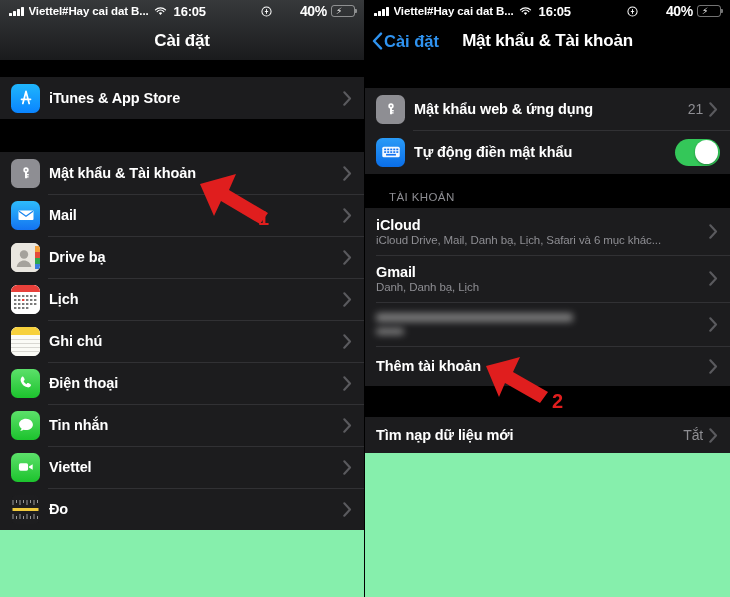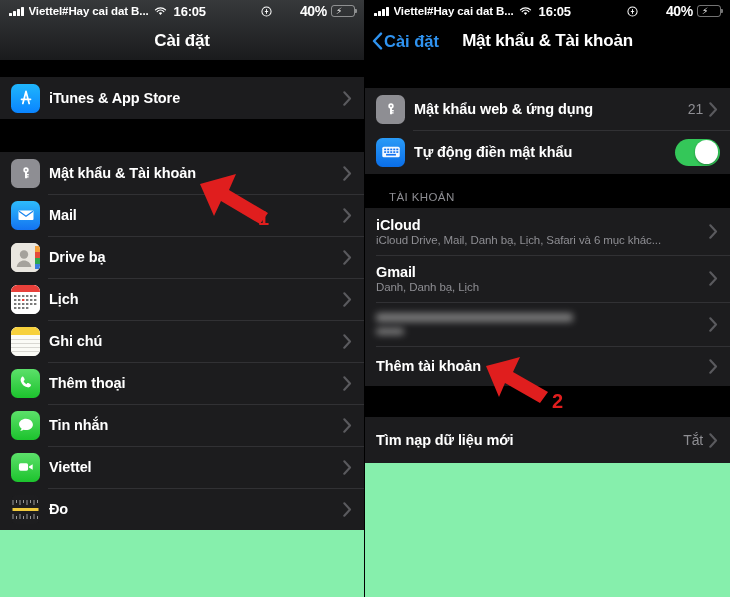--- a/index.html
+++ b/index.html
@@ -269,21 +269,21 @@
       </div>
 
 
 
       <div class="row">
         <span class="row-ico ico-phone">
           <svg viewBox="0 0 24 24" width="18" height="18">
               <path d="M6.6 3.6c.9-.6 2 .1 2.4.9l1.1 2.3c.3.7.1 1.4-.5 1.9l-.9.7c.6 1.8 2.1 3.4 3.9 4.2l.7-1c.4-.6 1.2-.8 1.9-.5l2.3 1.1c.9.4 1.5 1.5.9 2.4-1 1.5-2.7 2.6-4.3 2.2C9.4 17 6.3 13.8 5 9.3c-.5-1.8.3-4.2 1.6-5.7z" fill="#fff"></path>
             </svg>
         </span>
-        <span class="row-label">Thêm thoại</span>
+        <span class="row-label">Điện thoại</span>
         <svg class="chev" viewBox="0 0 9 15">
             <path d="M1.3 1.3 7 7.5l-5.7 6.2"></path>
           </svg>
       </div>
 
       <div class="row">
         <span class="row-ico ico-msg">
           <svg viewBox="0 0 24 24" width="20" height="20">
               <path d="M12 4.6c-4.6 0-8.3 2.9-8.3 6.5 0 2 1.2 3.9 3 5.1-.2 1.2-.8 2.2-1.7 3 1.7-.2 3.1-.8 4.1-1.5 1 .3 2 .4 2.9.4 4.6 0 8.3-2.9 8.3-6.5S16.6 4.6 12 4.6z" fill="#fff"></path>
             </svg>
@@ -459,21 +459,21 @@
         <svg class="chev" viewBox="0 0 9 15">
             <path d="M1.3 1.3 7 7.5l-5.7 6.2"></path>
           </svg>
       </div>
 
     </div>
 
     <div class="spacer" style="height:31px"></div>
 
     <div class="group">
-      <div class="row noicon" style="height:46px">
+      <div class="row noicon" style="height:36px">
         <span class="row-label">Tìm nạp dữ liệu mới</span>
         <span class="row-value">Tắt</span>
         <svg class="chev" viewBox="0 0 9 15">
             <path d="M1.3 1.3 7 7.5l-5.7 6.2"></path>
           </svg>
       </div>
     </div>
 
     <svg class="anno" style="left:117px; top:352px;" width="110" height="62" viewBox="0 0 110 62">
       <path d="M4 14 L38 5 L31 20 L66 40 L58 51 L23 31 L17 45 Z" fill="#e01e1e"></path>

